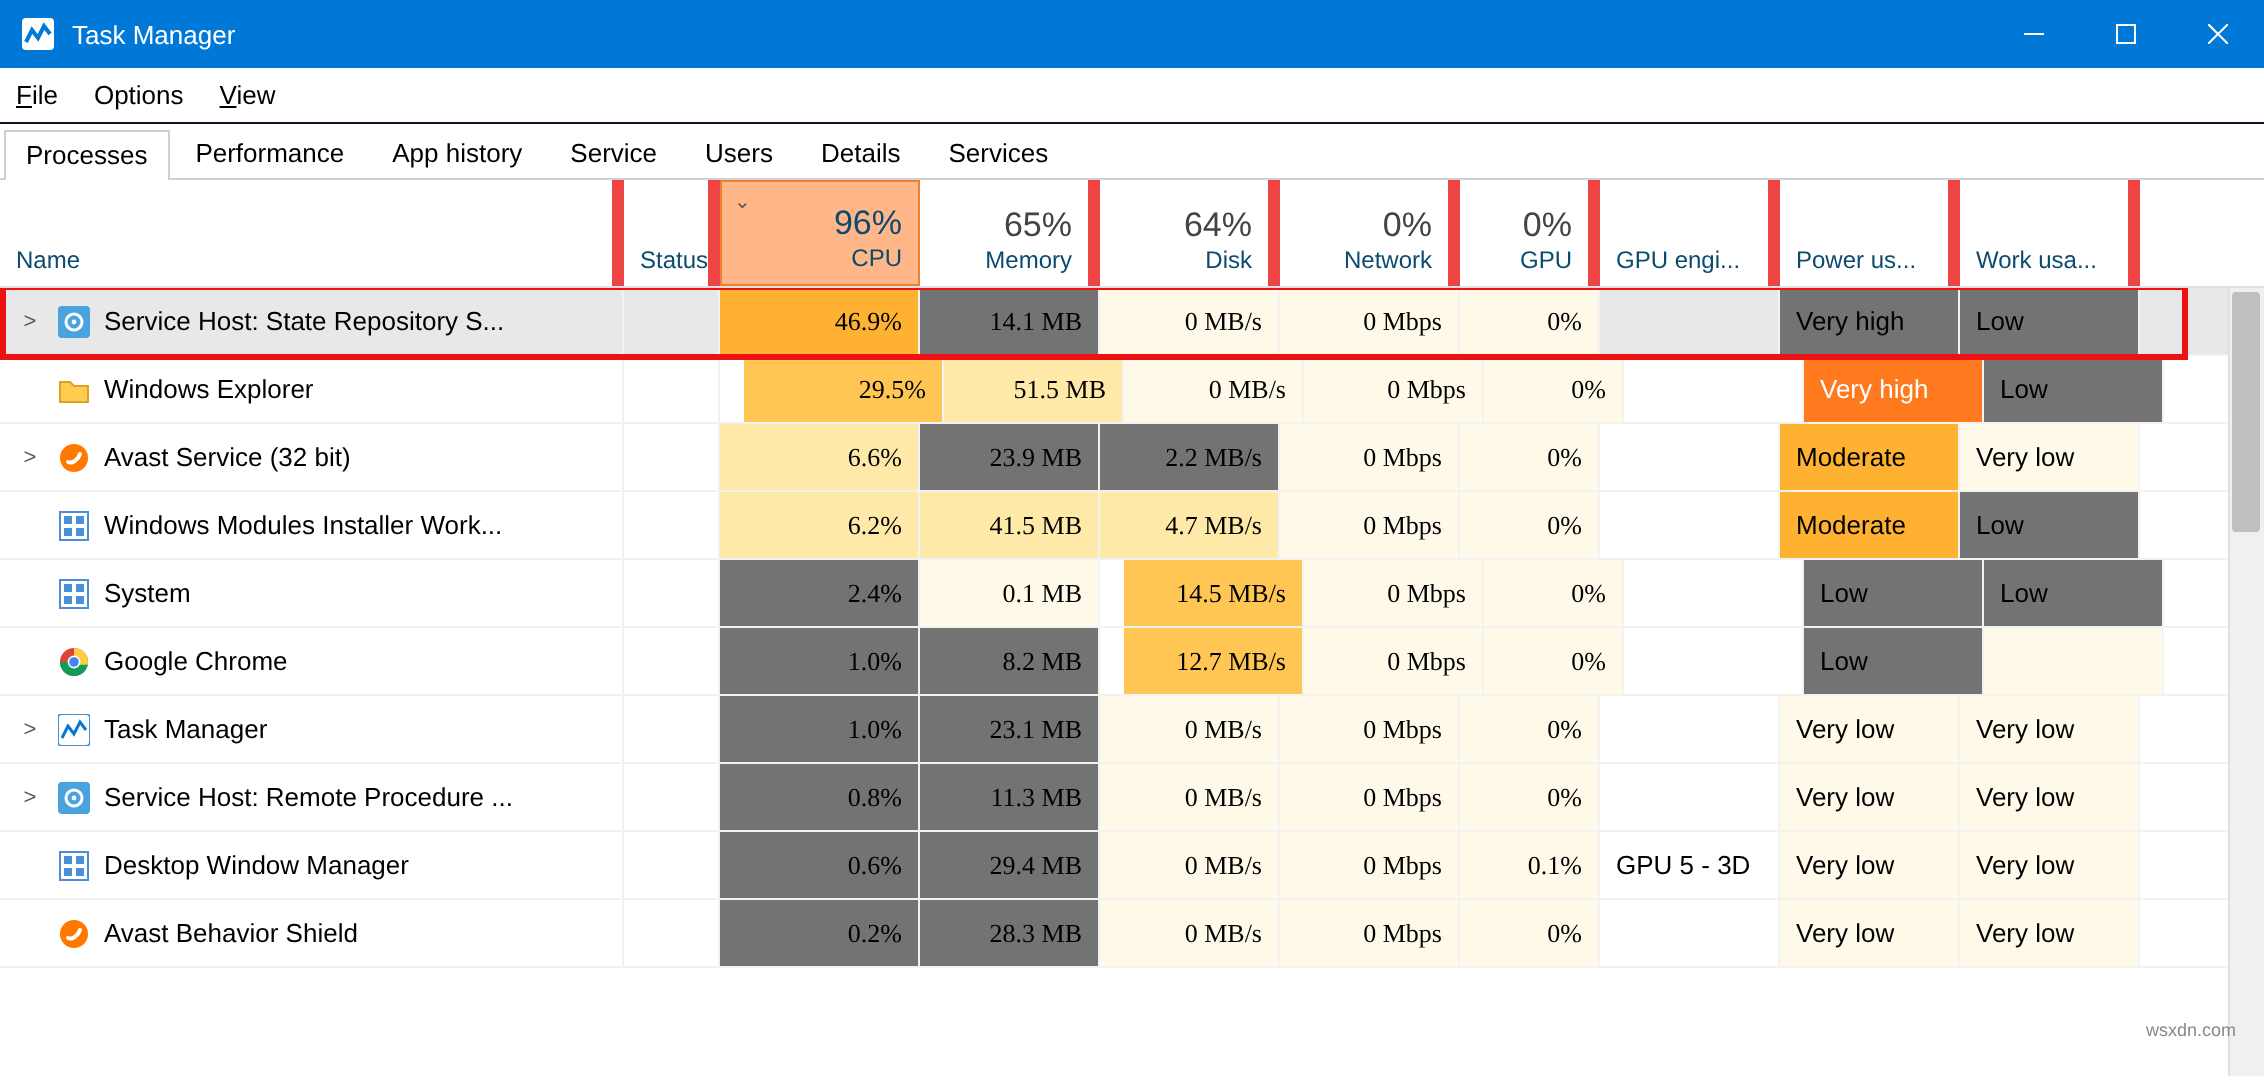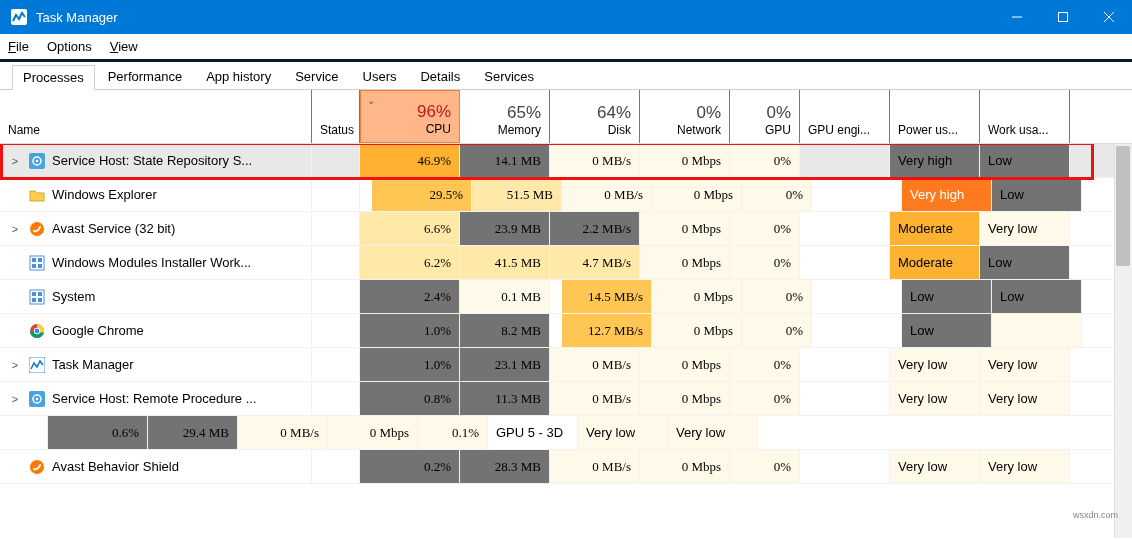--- a/index.html
+++ b/index.html
@@ -2,36 +2,36 @@
 <html><head>
 <meta charset="utf-8">
 <style>
   * { box-sizing: border-box; margin: 0; padding: 0; font-family: "Segoe UI", Tahoma, sans-serif; }
   html, body { width: 1132px; height: 540px; overflow: hidden; background: #fff; }
   .titlebar { height: 34px; background: #0078d7; color: #fff; display: flex; align-items: center; }
   .titlebar .icon { width: 18px; height: 18px; margin: 0 8px 0 10px; display: inline-flex; align-items: center; justify-content: center; }
   .titlebar .title { font-size: 13px; flex: 0 0 auto; }
   .titlebar .spacer { flex: 1; }
   .winbtn { width: 46px; height: 34px; display: flex; align-items: center; justify-content: center; font-size: 14px; }
-  .menubar { height: 28px; display: flex; align-items: center; padding: 0 8px; font-size: 13px; color: #000; border-bottom: 3px solid #0f172a; }
+  .menubar { height: 28px; display: flex; align-items: center; padding: 0 8px; font-size: 13px; color: #000; border-bottom: 1px solid #0f172a; }
   .menubar div { margin-right: 18px; cursor: default; }
   .menubar div span.ul { text-decoration: underline; }
-  .tabs { height: 28px; display: flex; align-items: flex-end; padding: 0 12px; border-bottom: 1px solid #d0d0d0; font-size: 13px; }
+  .tabs { height: 28px; display: flex; align-items: flex-end; padding: 0 2px; border-bottom: 1px solid #d0d0d0; font-size: 13px; }
   .tab { padding: 4px 10px 5px; border: 1px solid transparent; border-bottom: none; margin-right: 2px; cursor: default; color: #000; }
   .tab.active { border-color: #d0d0d0; background: #fff; position: relative; top: 1px; }
   .grid { display: flex; flex-direction: column; }
   .header-row, .row { display: flex; align-items: stretch; }
   .header-row { height: 54px; border-bottom: 1px solid #e0e0e0; font-size: 12px; color: #555; }
-  .hcell { border-right: 1px solid #ef4444; display: flex; flex-direction: column; justify-content: flex-end; padding: 4px 8px 6px; text-align: right; position: relative; }
+  .hcell { border-right: 6px solid #ef4444; display: flex; flex-direction: column; justify-content: flex-end; padding: 4px 8px 6px; text-align: right; position: relative; }
   .hcell.name { text-align: left; justify-content: flex-end; }
   .hcell .pct { font-size: 17px; color: #444; }
   .hcell.cpu { background: #ffb78a; border: 1px solid #f08030; }
   .hcell.cpu .chev { position: absolute; top: 4px; left: 6px; font-size: 10px; color: #555; }
-  .hcell.cpu .pct { color: #b91c1c; }
-  .hcell .lbl { color: #000000; }
+  .hcell.cpu .pct { color: #0c4a6e; }
+  .hcell .lbl { color: #0c4a6e; }
   .row { height: 34px; font-size: 13px; border-bottom: 1px solid #f2f2f2; }
   .cell { border-right: 1px solid #f2f2f2; display: flex; align-items: center; padding: 0 8px; overflow: hidden; white-space: nowrap; }
   .cell.num { justify-content: flex-end; font-family: Liberation Serif, serif; }
   .cell.name { gap: 6px; }
   .expander { width: 14px; text-align: center; color: #555; font-size: 11px; }
   .picon { width: 18px; height: 18px; display: inline-flex; align-items: center; justify-content: center; flex-shrink: 0; }
   
   .c-name   { width: 312px; }
   .c-status { width: 48px; }
   .c-cpu    { width: 100px; }
@@ -316,20 +316,33 @@
           <div class="cell num c-cpu h1">0.8%</div>
           <div class="cell num c-mem h1">11.3 MB</div>
           <div class="cell num c-disk h0">0 MB/s</div>
           <div class="cell num c-net h0">0 Mbps</div>
           <div class="cell num c-gpu h0">0%</div>
           <div class="cell c-gpue"></div>
           <div class="cell c-pu h0">Very low</div>
           <div class="cell c-put h0">Very low</div>
         </div>
         <div class="row">
+          <div class="cell name c-name">
+            <span class="expander"></span>
+            <span class="picon">
+              <svg width="16" height="16" viewBox="0 0 16 16">
+                <rect x="1" y="1" width="14" height="14" fill="#fff" stroke="#4a90d9"></rect>
+                <rect x="3" y="3" width="4" height="4" fill="#4a90d9"></rect>
+                <rect x="9" y="3" width="4" height="4" fill="#4a90d9"></rect>
+                <rect x="3" y="9" width="4" height="4" fill="#4a90d9"></rect>
+                <rect x="9" y="9" width="4" height="4" fill="#4a90d9"></rect>
+              </svg>
+            </span>
+            <span>Desktop Window Manager</span>
+          </div>
           <div class="cell c-status"></div>
           <div class="cell num c-cpu h1">0.6%</div>
           <div class="cell num c-mem h1">29.4 MB</div>
           <div class="cell num c-disk h0">0 MB/s</div>
           <div class="cell num c-net h0">0 Mbps</div>
           <div class="cell num c-gpu h0">0.1%</div>
           <div class="cell c-gpue">GPU 5 - 3D</div>
           <div class="cell c-pu h0">Very low</div>
           <div class="cell c-put h0">Very low</div>
         </div>

